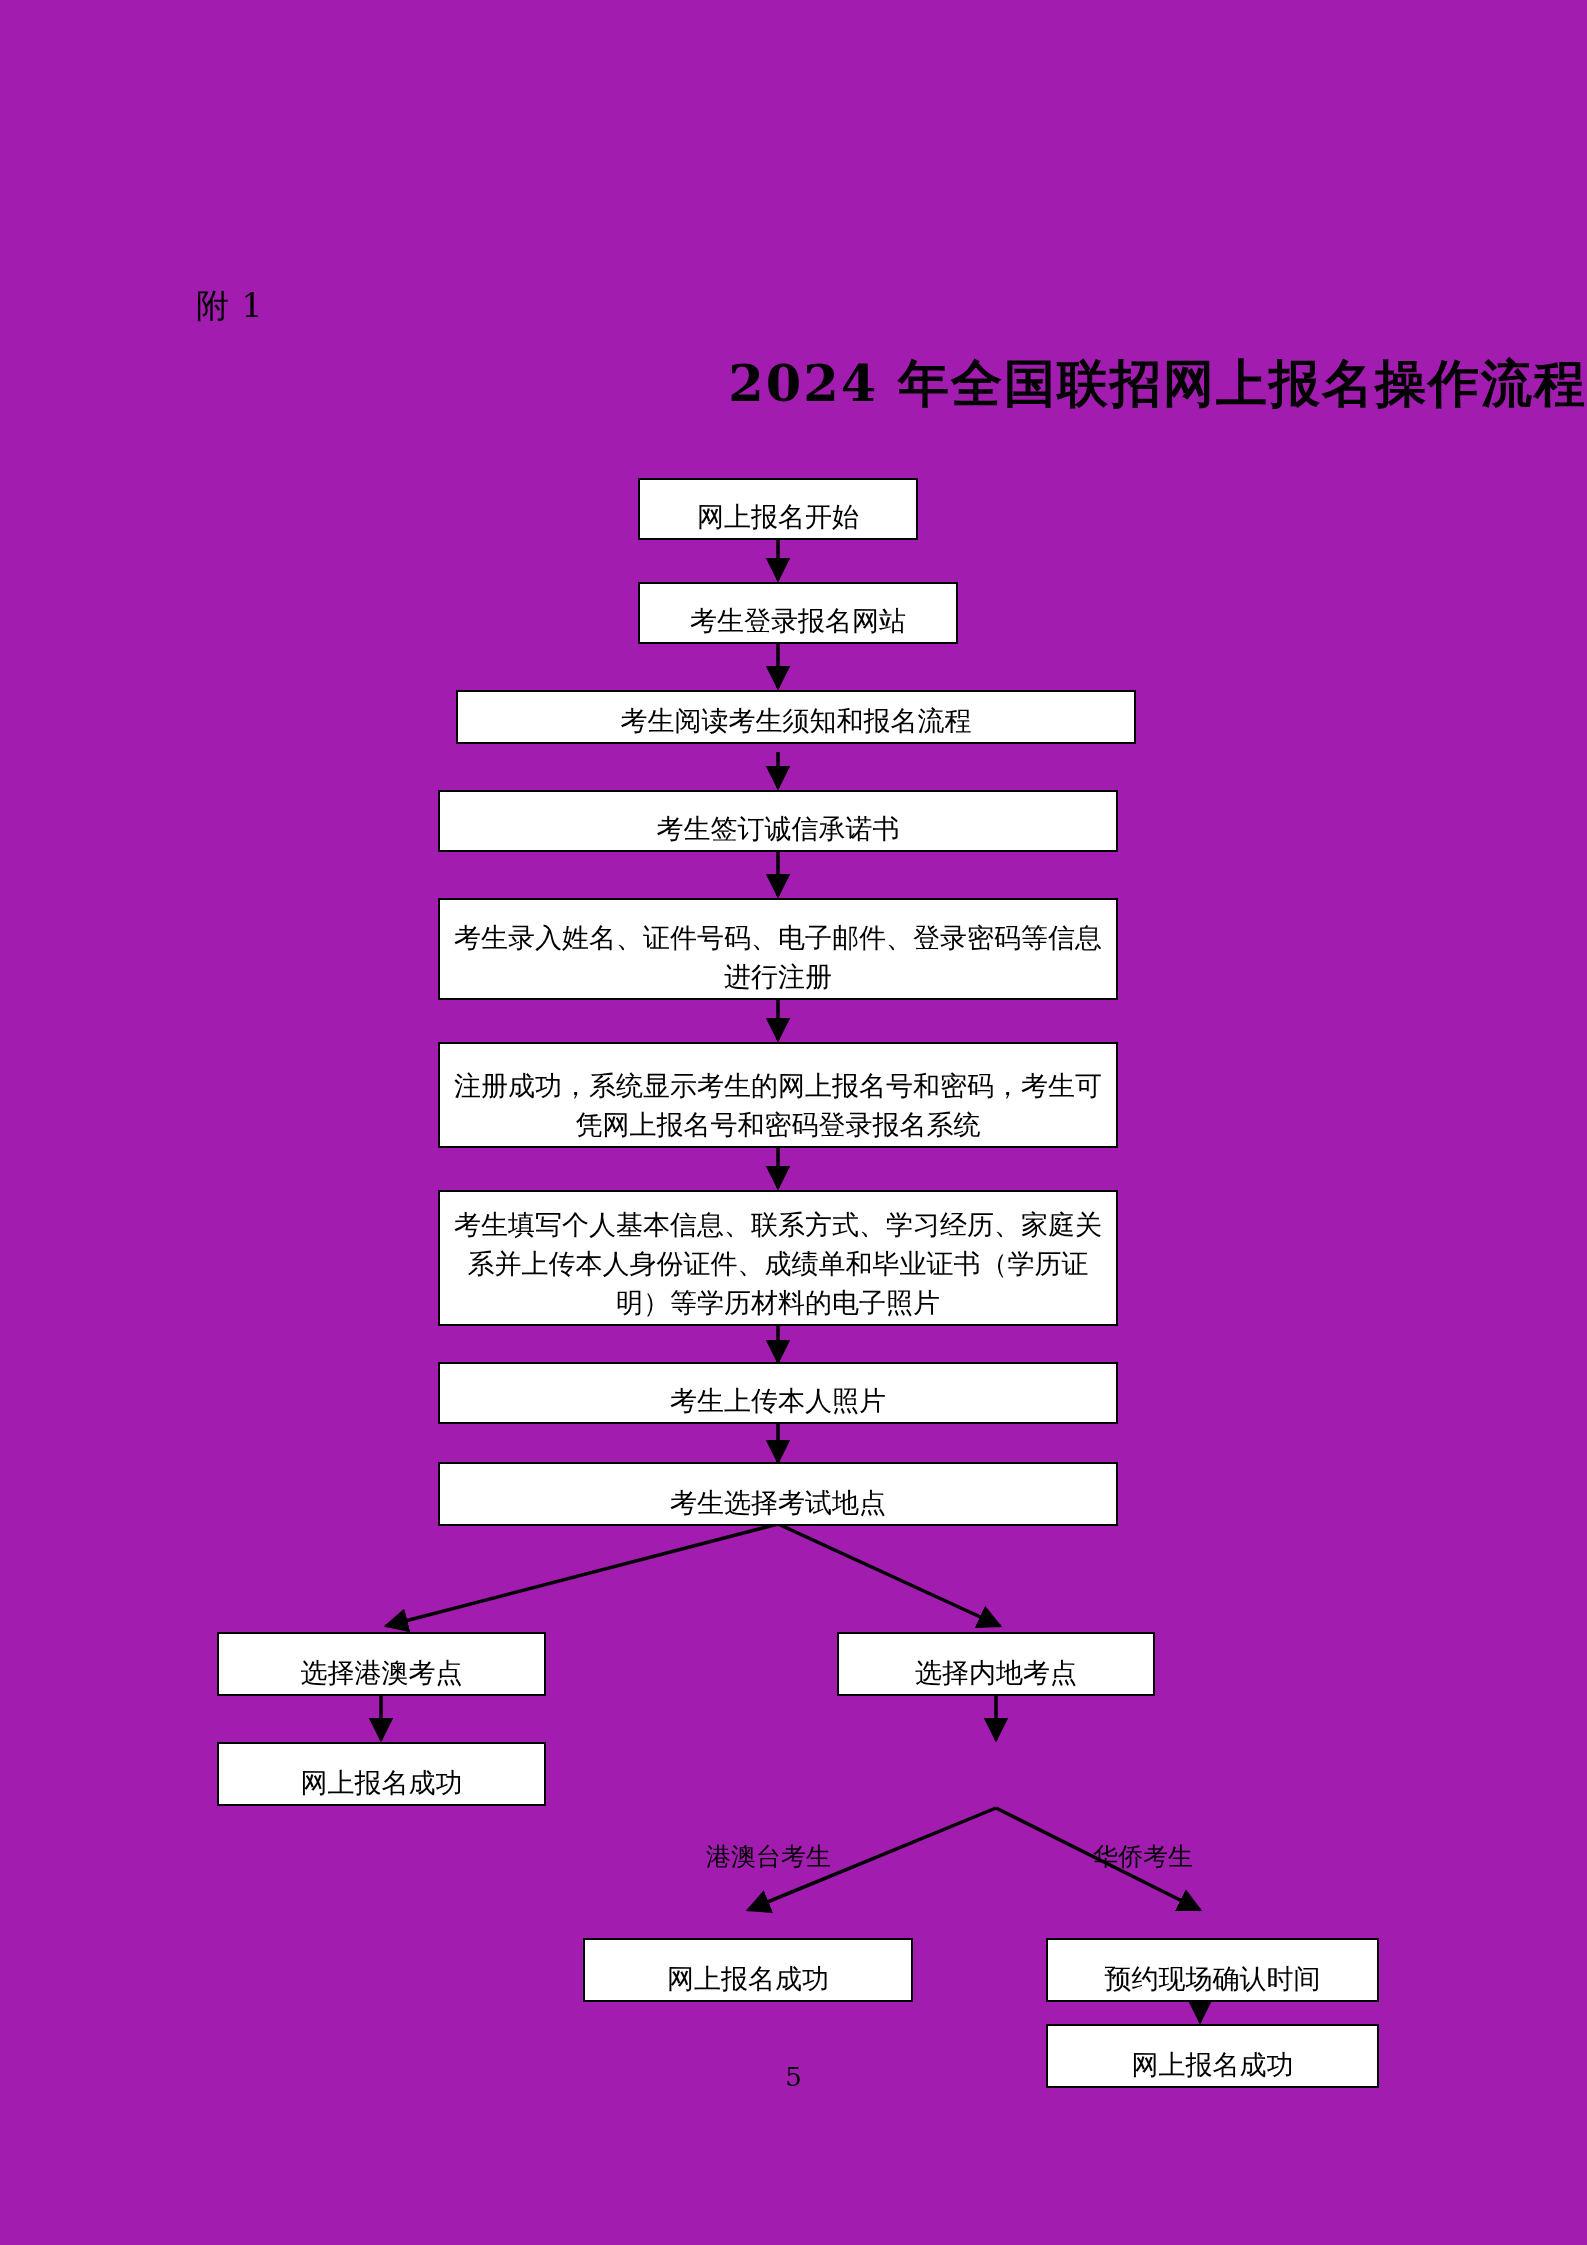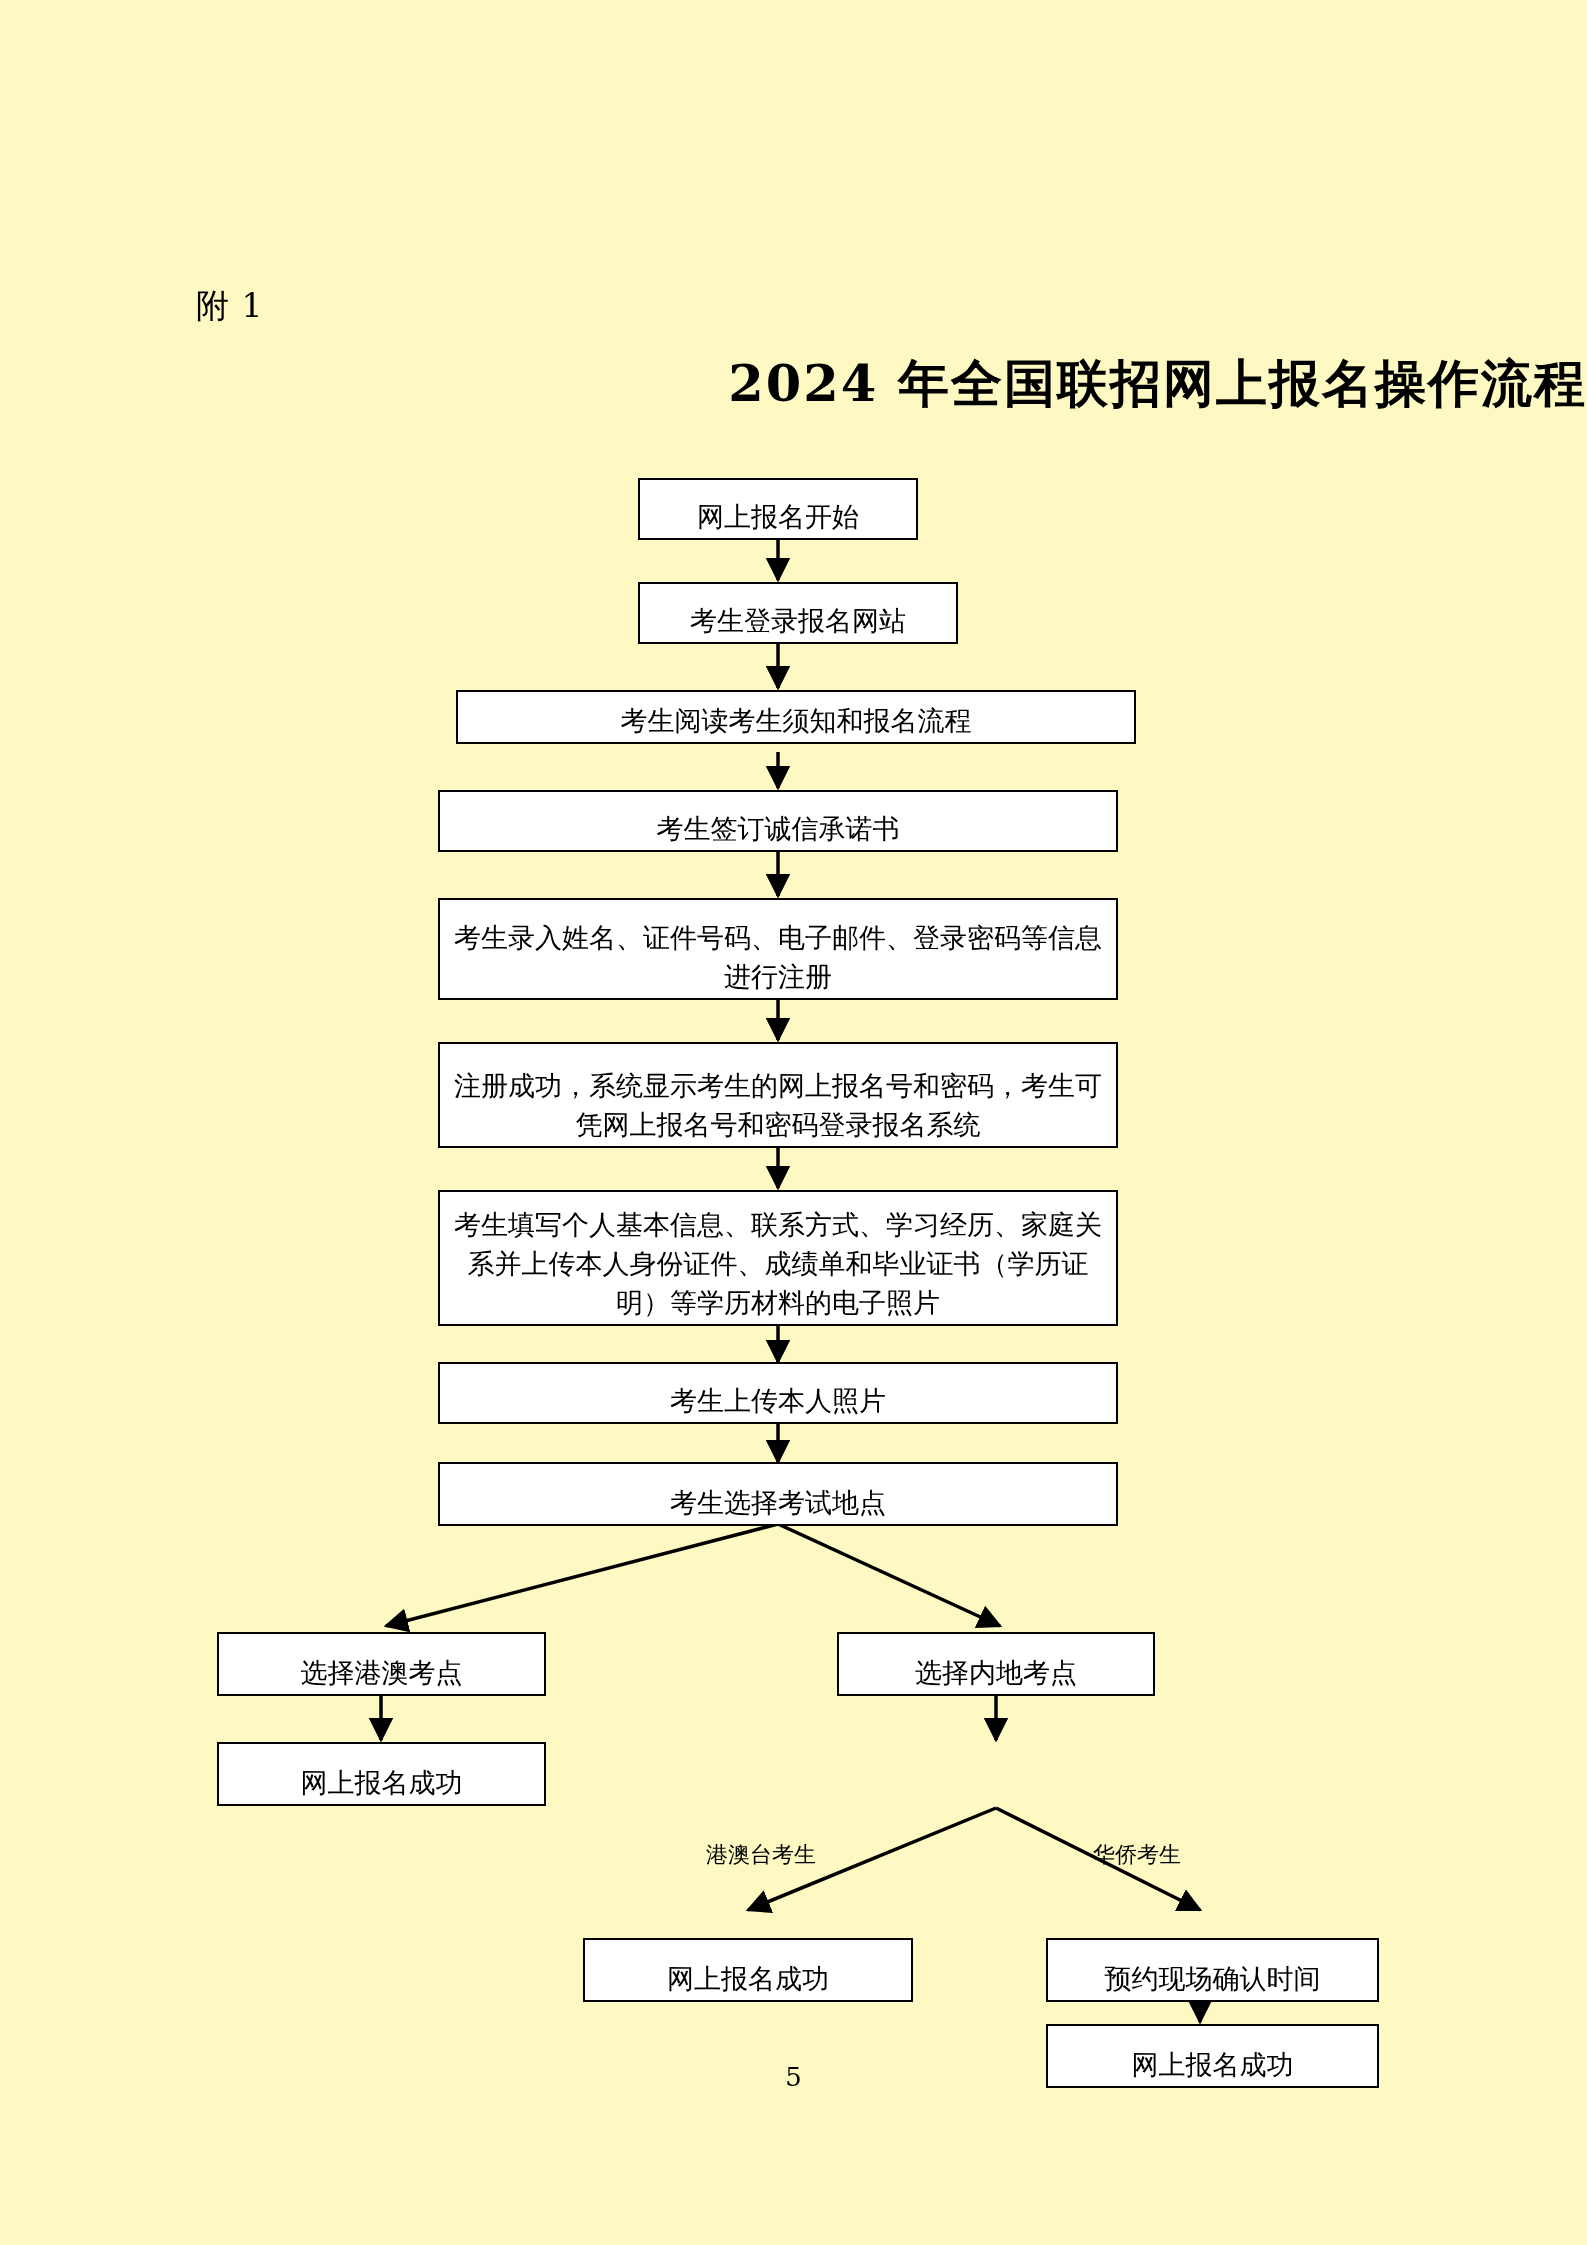--- a/index.html
+++ b/index.html
@@ -9,21 +9,21 @@
     background: #ffffff;
   }
   body {
     font-family: "DejaVu Serif", "Liberation Serif", serif;
     color: #000000;
   }
   #page {
     position: relative;
     width: 1587px;
     height: 2245px;
-    background: #fef9c3;
+    background: #a21caf;
     overflow: hidden;
   }
   #flow-svg {
     position: absolute;
     left: 0;
     top: 0;
     width: 1587px;
     height: 2245px;
     pointer-events: none;
   }
@@ -61,21 +61,21 @@
     line-height: 1.45;
     font-family: "DejaVu Serif", "Liberation Serif", serif;
     padding: 2px 10px;
   }
   .node .node-text {
     display: block;
     width: 100%;
   }
   .edge-label {
     position: absolute;
-    font-size: 22px;
+    font-size: 25px;
     font-family: "DejaVu Serif", "Liberation Serif", serif;
     white-space: nowrap;
     background: transparent;
   }
   .page-number {
     position: absolute;
     left: 0;
     top: 2062px;
     width: 1587px;
     text-align: center;

